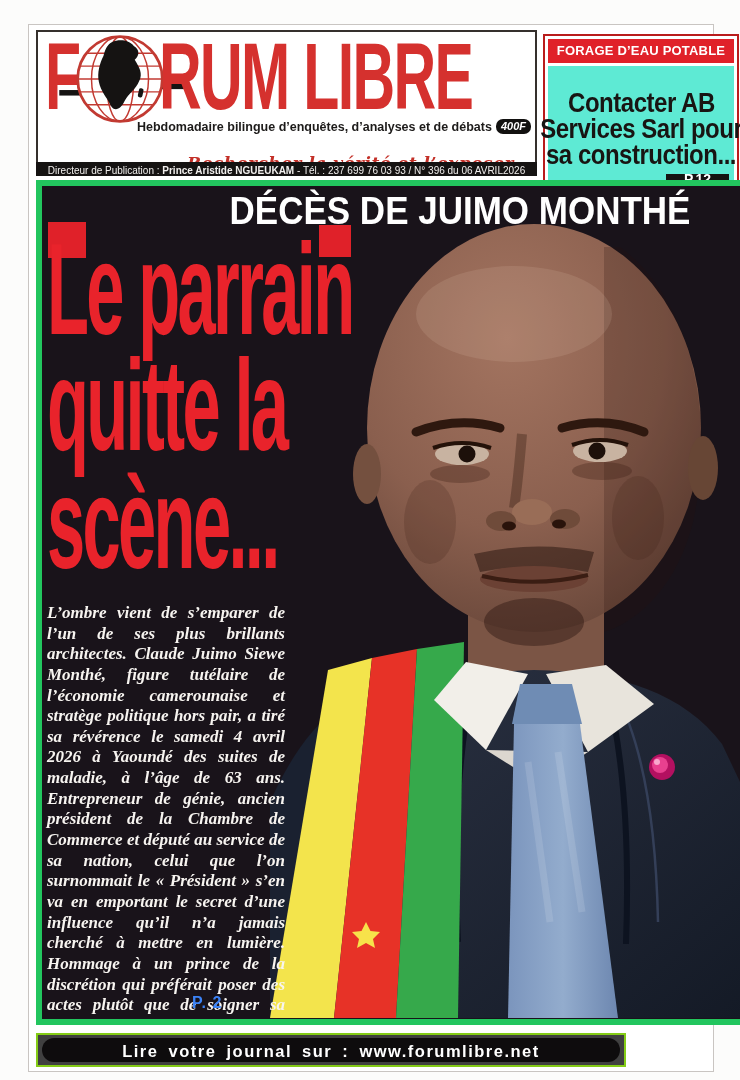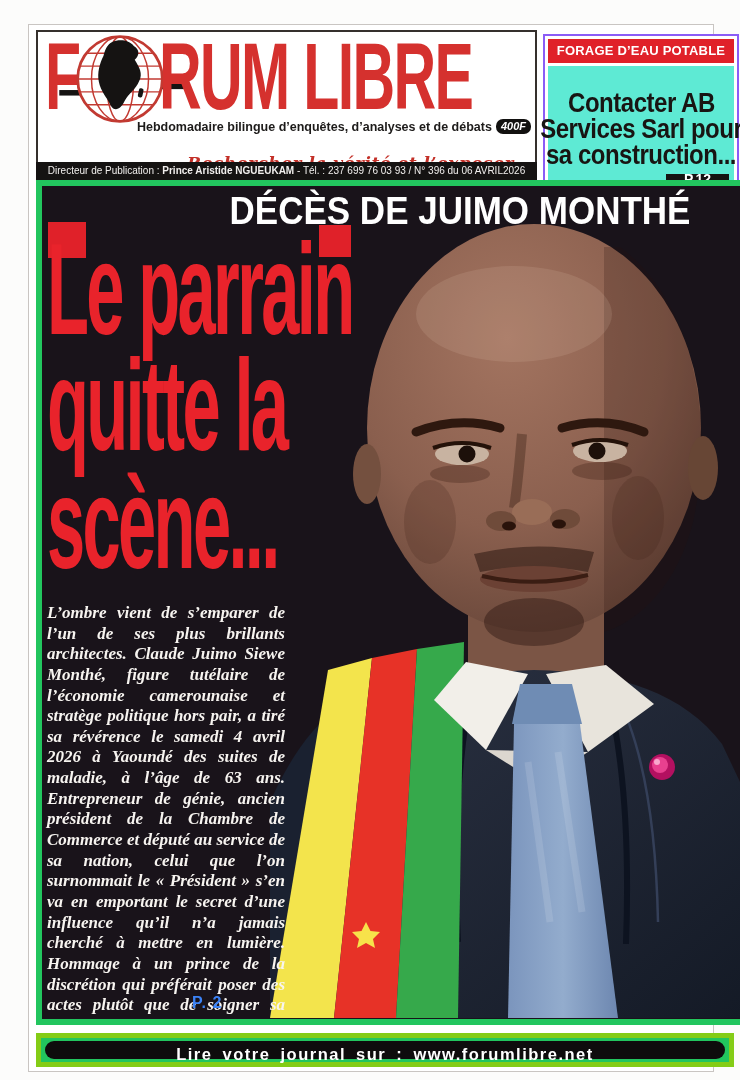--- a/index.html
+++ b/index.html
@@ -20,27 +20,27 @@
   .logo-f{left:7px;}
   .logo-rest{left:121px;}
   .globe{position:absolute;left:36px;top:1px;width:92px;height:92px;overflow:visible;}
   .mh-subtitle-row{position:absolute;top:87px;right:4px;display:flex;align-items:center;gap:4px;}
   .mh-subtitle{font-size:12.5px;font-weight:bold;color:#1d1b1a;letter-spacing:0;}
   .price-badge{background:#121110;color:#fff;font-size:11px;font-weight:bold;font-style:italic;
     padding:1px 5px 2px 5px;line-height:12px;border-radius:7px;}
   .mh-tagline{position:absolute;top:121px;left:0;right:0;text-align:center;padding-left:128px;
     font-family:"DejaVu Serif",serif;font-style:italic;font-weight:bold;font-size:17px;
     color:#c33028;letter-spacing:0.5px;}
-  .publisher-bar{position:absolute;left:0;right:0;top:132px;height:24px;background:#151312;
+  .publisher-bar{position:absolute;left:0;right:0;top:132px;height:14px;background:#151312;
     color:#f1efed;font-size:10px;line-height:18px;text-align:center;white-space:nowrap;}
   .publisher-bar b{font-weight:bold;}
 
   
   #ad-box{position:absolute;left:543px;top:34px;width:192px;height:156px;background:#fff;
-    border:2px solid #8b5cf6;}
+    border:2px solid #b91c1c;}
   .ad-header{margin:3px 3px 0 3px;height:24px;background:#e02129;color:#fff;font-weight:bold;
     font-size:13px;line-height:24px;text-align:center;letter-spacing:0.2px;}
   .ad-body{position:absolute;left:3px;right:3px;top:30px;bottom:3px;background:#5eead4;
     display:flex;flex-direction:column;justify-content:center;align-items:center;}
   .ad-line{font-weight:900;font-size:25px;line-height:26px;color:#181513;letter-spacing:-0.5px;
     transform:scale(0.96,1.1);white-space:nowrap;}
   .ad-pageref{position:absolute;right:5px;bottom:4px;background:#151312;color:#fff;
     font-size:14px;font-weight:bold;padding:1px 18px;line-height:9px;}
 
   
@@ -59,22 +59,22 @@
   .hl-2{top:160px;}
   .hl-3{top:278px;}
   .body-text{position:absolute;left:5px;top:400px;width:238px;z-index:3;
     font-family:"Liberation Serif",serif;font-style:italic;font-weight:bold;
     font-size:17px;line-height:1.215;color:#f7f4f0;text-align:justify;hyphens:auto;}
   .story-pageref{position:absolute;left:150px;top:808px;z-index:3;color:#3b82f6;
     font-weight:900;font-size:16px;letter-spacing:1px;}
   .portrait{position:absolute;left:228px;top:36px;width:470px;height:796px;z-index:1;}
 
   
-  #footer{position:absolute;left:36px;top:1033px;width:698px;height:34px;background:#22c55e;
-    border:5px solid #84cc16;box-sizing:border-box;}
+  #footer{position:absolute;left:36px;top:1033px;width:590px;height:34px;background:#404040;
+    border:2px solid #84cc16;box-sizing:border-box;}
   .footer-pill{position:absolute;left:4px;right:4px;top:3px;bottom:3px;background:#0e0c0d;
     border-radius:15px;color:#fff;text-align:center;font-weight:900;font-size:16.5px;
     line-height:26px;letter-spacing:1.5px;word-spacing:4px;}
 </style>
 </head>
 <body>
 
 <div class="page-frame"></div>
 
 <header id="masthead">

